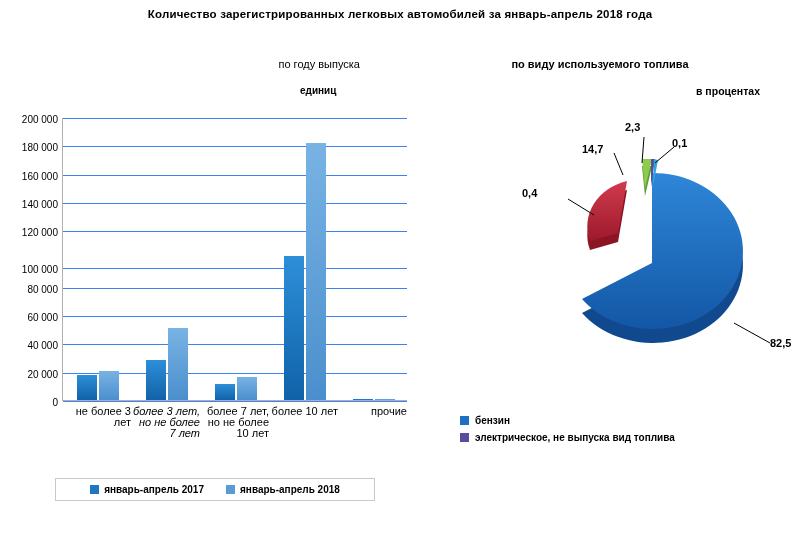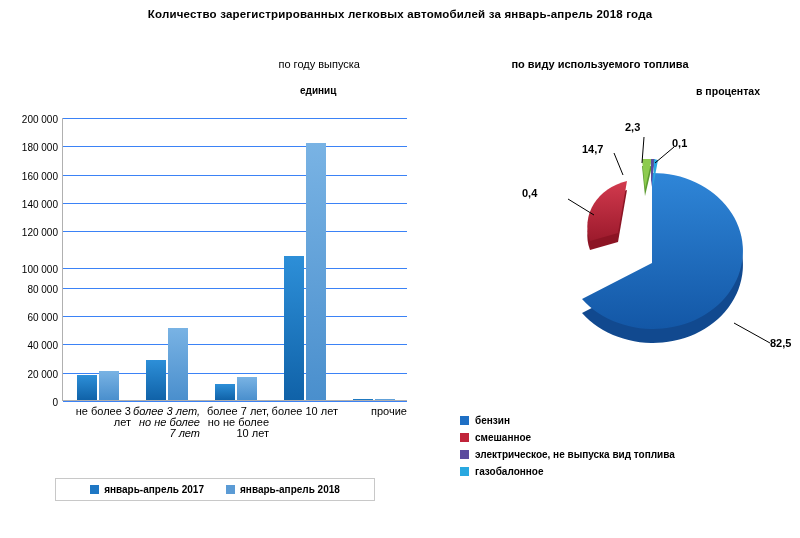--- a/index.html
+++ b/index.html
@@ -310,25 +310,17 @@
     <div class="pie-label" style="left:0px; top:72px;">0,4</div>
     <div class="pie-label" style="left:248px; top:222px;">82,5</div>
   </div>
 
   <div class="legend-right" id="legend-right">
       <div class="legend-row">
         <span class="swatch" style="background: rgb(31, 111, 196);"></span>
         <span>бензин</span>
       </div>
       <div class="legend-row">
-        <span class="swatch" style="background: rgb(192, 36, 58);"></span>
-        <span>смешанное</span>
-      </div>
-      <div class="legend-row">
         <span class="swatch" style="background: rgb(91, 75, 158);"></span>
         <span>электрическое, не выпуска вид топлива</span>
       </div>
-      <div class="legend-row">
-        <span class="swatch" style="background: rgb(41, 168, 224);"></span>
-        <span>газобалонное</span>
-      </div>
     </div>
 </div>
 
 </body></html>

